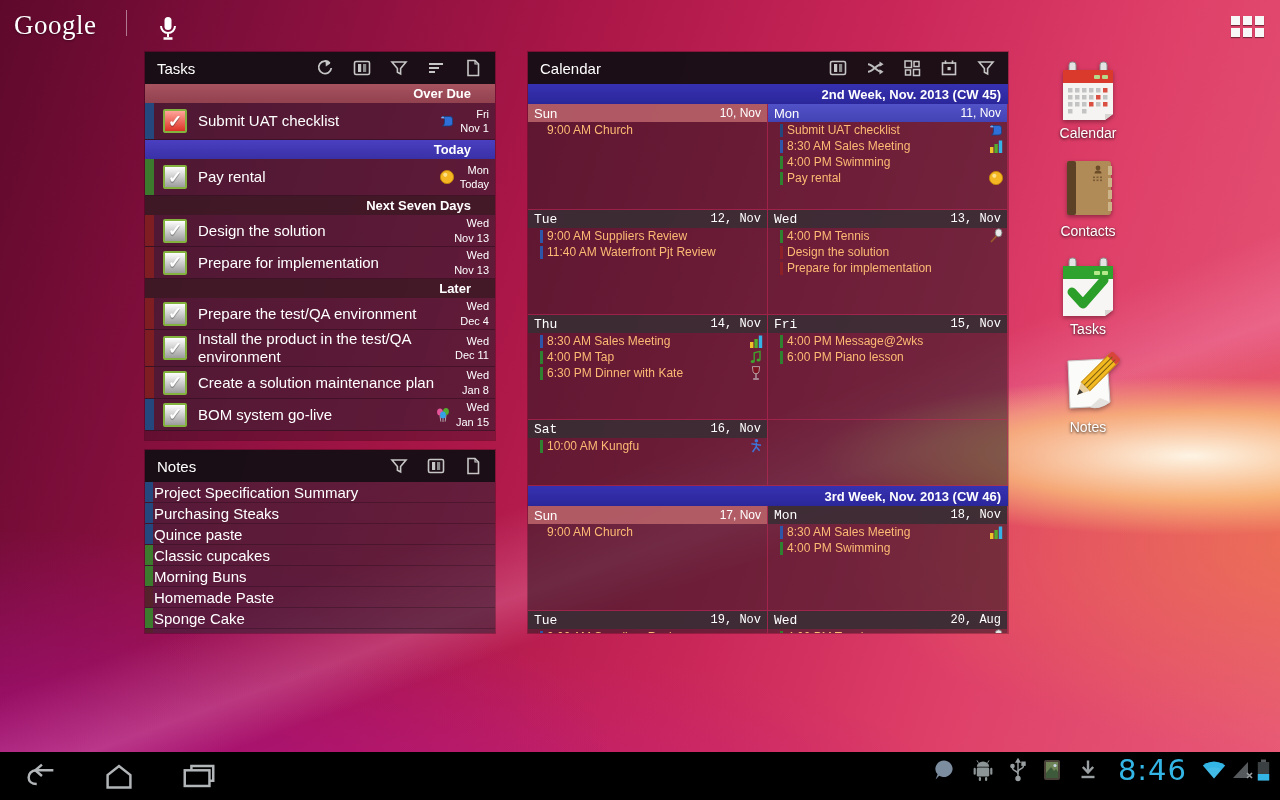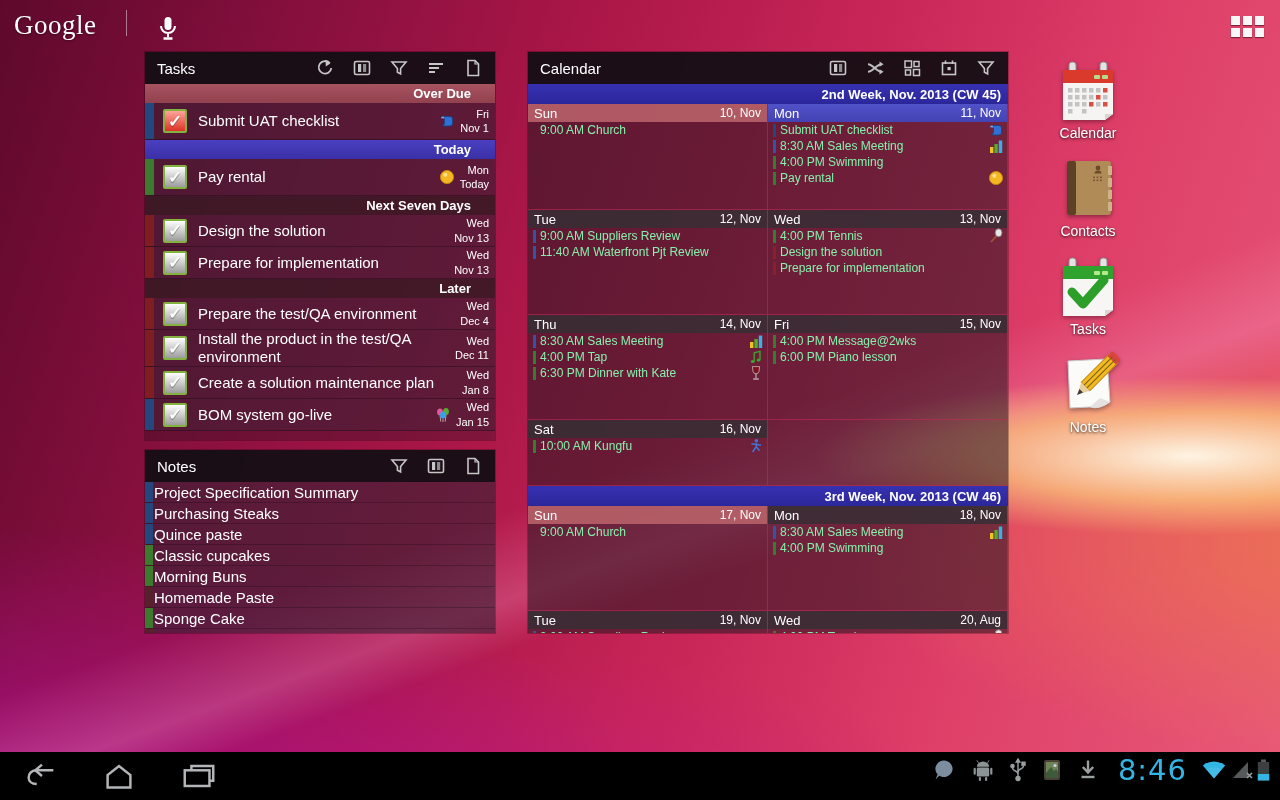--- a/index.html
+++ b/index.html
@@ -65,22 +65,22 @@
   .cal-row{display:flex;}
   .cal-cell{width:240px;box-sizing:border-box;border-right:1px solid rgba(200,40,90,0.55);
      border-bottom:1px solid rgba(200,40,90,0.55);background:rgba(52,28,38,0.40);overflow:hidden;cursor:pointer;}
   .cal-cell:first-child{border-left:none;}
   .cal-day-header{height:18px;display:flex;justify-content:space-between;align-items:center;
      padding:0 6px;color:#fff;}
   .cal-day-name{font-size:13px;}
   .cal-day-date{font-size:12px;}
   .hdr-sun{background:rgba(182,96,104,0.92);}
   .hdr-today{background:linear-gradient(#5252c8,#4343b4);}
-  .hdr-normal{background:rgba(56,46,52,0.88);}
-  .cal-event{display:flex;align-items:center;height:16px;padding:0 3px 0 5px;color:#86efac;font-size:12px;}
+  .hdr-normal{background:rgba(56,46,52,0.88);font-family:Liberation Mono, monospace;}
+  .cal-event{display:flex;align-items:center;height:16px;padding:0 3px 0 12px;color:#fdba74;font-size:12px;}
   .cal-ev-bar{width:3px;height:13px;margin-right:4px;flex:0 0 3px;}
   .cal-ev-nobar{width:7px;flex:0 0 7px;}
   .cal-ev-text{flex:1;white-space:nowrap;overflow:hidden;}
 
   
   .desk-icon{position:absolute;width:96px;left:1040px;display:flex;flex-direction:column;align-items:center;cursor:pointer;}
   .desk-art{width:64px;height:64px;}
   .desk-art svg{width:64px;height:64px;filter:drop-shadow(0 2px 2px rgba(0,0,0,0.35));}
   .desk-label{margin-top:3px;color:#fff;font-size:14px;text-shadow:0 1px 3px rgba(0,0,0,0.85);}
 

